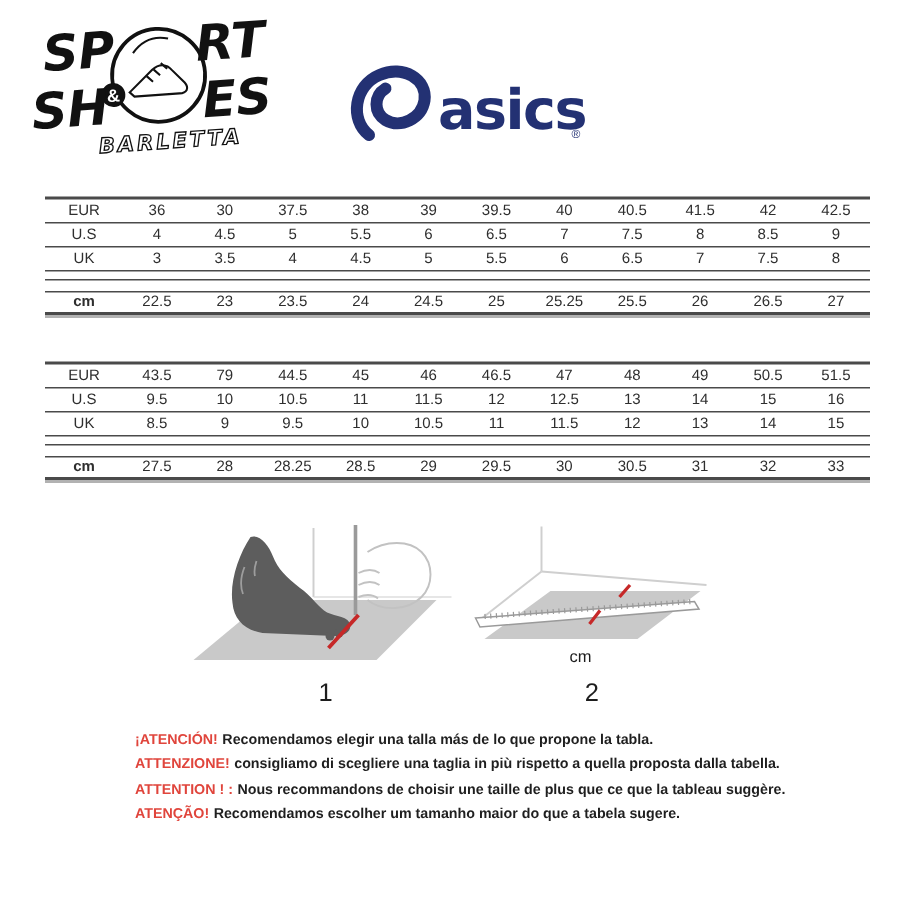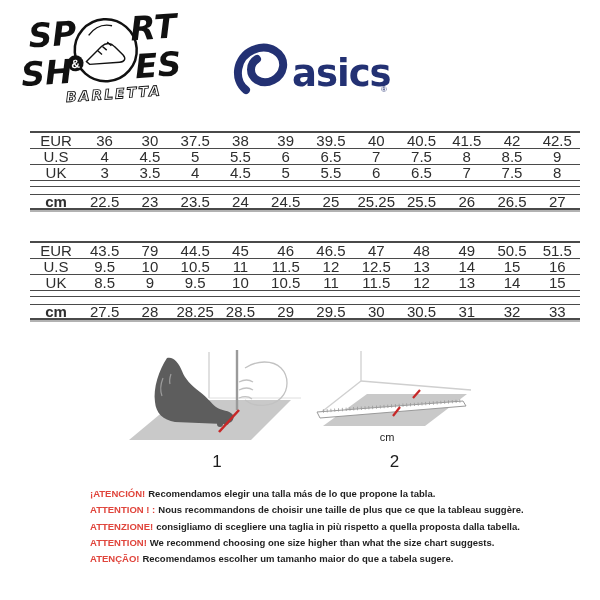--- a/index.html
+++ b/index.html
@@ -9,21 +9,21 @@
     font-family:"Liberation Sans", sans-serif;
     color:#333;
   }
   .page { position:relative; width:600px; height:600px; overflow:hidden; background:#fff; }
 
   
   .store-logo { position:absolute; left:14px; top:4px; }
   .asics-logo { position:absolute; left:230px; top:40px; }
 
   
-  .size-table { position:absolute; left:30px; width:550px; font-size:15px; color:#2e2e2e; border-top:2px solid #4a4a4a; }
+  .size-table { position:absolute; left:30px; width:550px; font-size:10px; color:#2e2e2e; border-top:2px solid #4a4a4a; }
   .size-table.t1 { top:131px; }
   .size-table.t2 { top:241px; }
   .srow { display:flex; align-items:center; height:16px; border-bottom:1.5px solid #4a4a4a; }
   .srow .cell { flex:1; text-align:center; white-space:nowrap; }
   .srow .lbl  { flex:0 0 52px; }
   .cm-host .srow { border-top:1.5px solid #4a4a4a; border-bottom:2px solid #4a4a4a; }
   .cm-host .srow .lbl { font-weight:bold; }
   .dblline { height:6px; border-bottom:1.5px solid #4a4a4a; }
   .tgap    { height:7px; }
   .shadowline { height:2px; border-bottom:2.5px solid #b2b2b2; }
@@ -259,19 +259,18 @@
 
         <text x="72" y="93" font-size="11" fill="#1d1d1d" text-anchor="middle">cm</text>
       </svg>
       <div class="fig-label">2</div>
     </div>
 
   </div>
 
   <div class="warnings">
       <div class="wline"><span class="wprefix">¡ATENCIÓN!</span><span>Recomendamos elegir una talla más de lo que propone la tabla.</span></div>
+      <div class="wline"><span class="wprefix">ATTENZIONE!</span><span>consigliamo di scegliere una taglia in più rispetto a quella proposta dalla tabella.</span></div>
       <div class="wline"><span class="wprefix">ATTENTION ! :</span><span>Nous recommandons de choisir une taille de plus que ce que la tableau suggère.</span></div>
-      <div class="wline"><span class="wprefix">ATTENZIONE!</span><span>consigliamo di scegliere una taglia in più rispetto a quella proposta dalla tabella.</span></div>
-      <div class="wline"><span class="wprefix">ATTENTION!</span><span>We recommend choosing one size higher than what the size chart suggests.</span></div>
       <div class="wline"><span class="wprefix">ATENÇÃO!</span><span>Recomendamos escolher um tamanho maior do que a tabela sugere.</span></div>
     </div>
 
 </div>
 
 </body></html>

